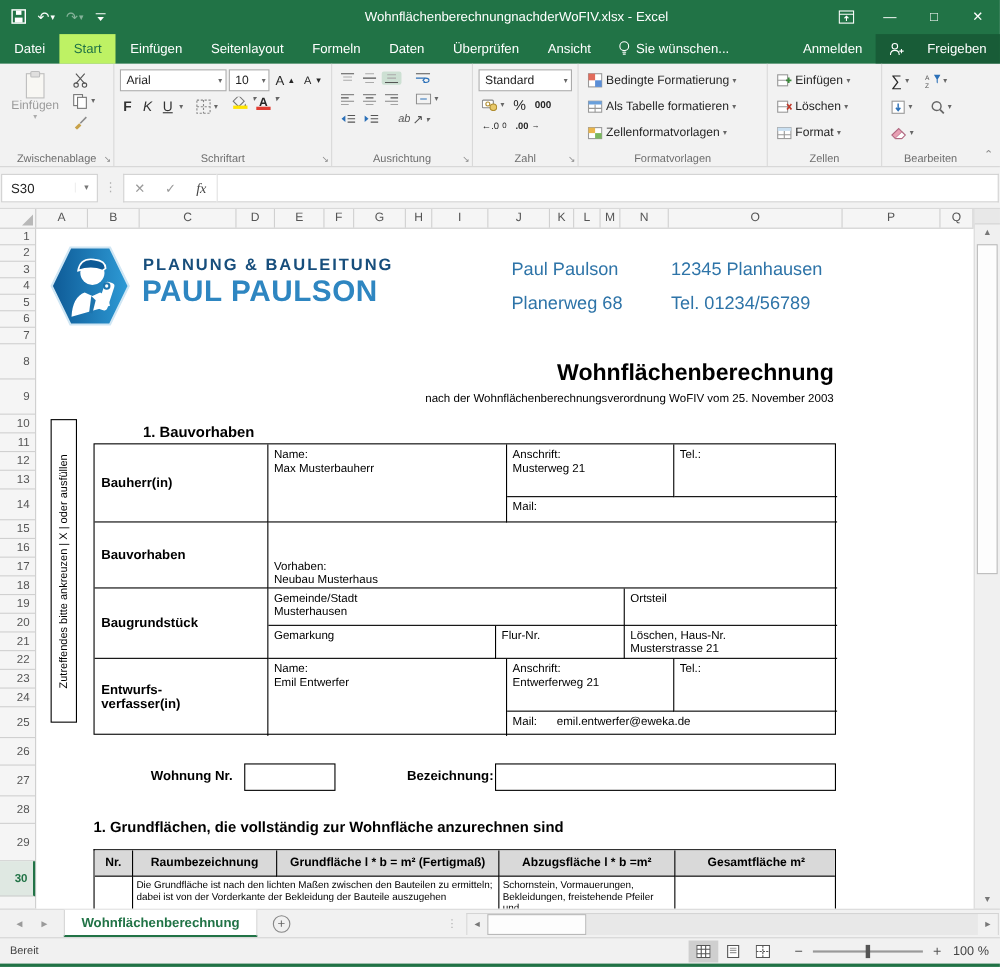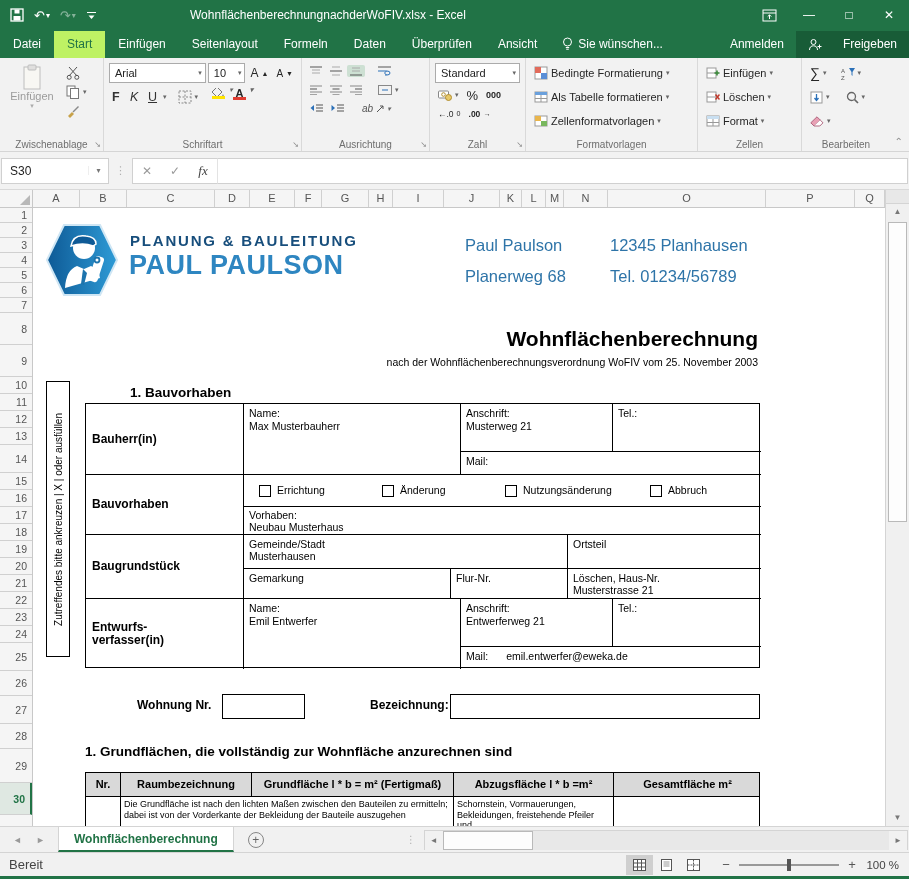--- a/index.html
+++ b/index.html
@@ -6,21 +6,21 @@
   html,body { width:909px; height:879px; overflow:hidden; }
   body { font-family:"Liberation Sans", sans-serif; background:#fff; }
   .win { width:909px; height:879px; display:flex; flex-direction:column; background:#f2f2f2; }
 
   
   .titlebar { height:30px; background:#217346; display:flex; align-items:center; color:#fff; flex:0 0 auto; }
   .qat { display:flex; align-items:center; gap:10px; padding-left:10px; width:190px; }
   .qat .qbtn { display:flex; align-items:center; font-size:13px; color:#fff; cursor:default; }
   .qbtn.dim { opacity:.45; }
   .qcar { font-size:8px; margin-left:1px; }
-  .tb-title { flex:1; text-align:left; font-size:12px; white-space:nowrap; }
+  .tb-title { flex:1; text-align:center; font-size:12px; white-space:nowrap; }
   .tb-right { display:flex; align-items:center; height:100%; }
   .tb-ic { width:40px; height:100%; display:flex; align-items:center; justify-content:center; font-size:12px; }
 
   
   .menubar { height:28px; background:#217346; display:flex; align-items:flex-end; color:#fff; flex:0 0 auto; }
   .mtab { font-size:12px; padding:6px 13px 7px; cursor:default; white-space:nowrap; }
   .mtab.active { background:#bef264; color:#217346; }
   .tellme { display:flex; align-items:center; gap:5px; font-size:12px; padding:6px 12px 7px; }
   .mb-spacer { flex:1; }
   .signin { font-size:12px; padding:6px 12px 7px; }
@@ -37,21 +37,21 @@
   .car { font-size:7px; color:#666; }
   .combo { background:#fff; border:1px solid #ababab; height:20px; display:flex; align-items:center; justify-content:space-between; font-size:11px; padding:0 3px 0 5px; color:#222; }
   .bigpaste { width:54px; display:flex; flex-direction:column; align-items:center; justify-content:flex-start; opacity:.5; font-size:11px; color:#444; padding-top:3px; }
   .minicol { display:flex; flex-direction:column; justify-content:flex-start; gap:3px; padding-top:4px; }
   .fkbtn { font-size:12.5px; width:16px; text-align:center; color:#333; }
   .colorbar { display:inline-block; width:13px; height:3px; margin-top:-2px; }
   svg.ic { display:block; }
 
   
   .fbar { height:38px; background:#f2f2f2; display:flex; align-items:center; padding:5px 1px; flex:0 0 auto; border-bottom:1px solid #d9d9d9; }
-  .namebox { width:108px; height:26px; background:#fff; border:1px solid #d0d0d0; display:flex; align-items:center; font-size:12px; color:#222; }
+  .namebox { width:88px; height:26px; background:#fff; border:1px solid #d0d0d0; display:flex; align-items:center; font-size:12px; color:#222; }
   .namebox .nb-t { flex:1; padding-left:8px; }
   .namebox .nb-c { width:20px; text-align:center; font-size:8px; color:#777; border-left:1px solid #eee; }
   .fdots { color:#b0b0b0; font-size:11px; padding:0 6px; }
   .fbtns { height:26px; background:#fff; border:1px solid #d0d0d0; border-right:none; display:flex; align-items:center; }
   .fbtn { width:28px; text-align:center; color:#9a9a9a; font-size:12px; }
   .fx { font-family:"Liberation Serif", serif; font-style:italic; font-size:13px; color:#444; }
   .finput { flex:1; height:26px; background:#fff; border:1px solid #d0d0d0; border-left:1px solid #e3e3e3; }
 
   
   .mid { flex:1; display:flex; min-height:0; }
@@ -104,21 +104,21 @@
   .addsheet { width:44px; display:flex; align-items:center; justify-content:center; }
   .addsheet .circ { width:16px; height:16px; border:1px solid #868686; border-radius:50%; color:#666; font-size:12px; line-height:14px; text-align:center; }
   .hdots { color:#b0b0b0; font-size:10px; display:flex; align-items:center; padding:0 8px; }
   .hscroll { flex:1; display:flex; align-items:stretch; background:#e8e8e8; border:1px solid #d4d4d4; border-bottom:none; border-top:1px solid #d4d4d4; margin:3px 0 2px; }
   .hs-arr { width:18px; display:flex; align-items:center; justify-content:center; font-size:8px; color:#777; background:#f1f1f1; }
   .hs-thumb { width:90px; background:#fdfdfd; border:1px solid #b9b9b9; }
   .hs-track { flex:1; }
 
   
   .statusbar { height:24px; background:#f1f1f1; border-top:1px solid #d4d4d4; display:flex; align-items:center; flex:0 0 auto; }
-  .st-mode { font-size:13px; color:#444; padding-left:9px; flex:1; }
+  .st-mode { font-size:10px; color:#444; padding-left:9px; flex:1; }
   .st-views { display:flex; }
   .st-vbtn { width:27px; height:20px; display:flex; align-items:center; justify-content:center; }
   .st-vbtn.on { background:#cfcfcf; }
   .zoomctl { display:flex; align-items:center; gap:8px; margin:0 8px 0 14px; color:#444; }
   .zminus,.zplus { font-size:13px; color:#555; width:10px; text-align:center; }
   .ztrack { width:100px; height:2px; background:#999; position:relative; }
   .zthumb { position:absolute; left:48px; top:-5px; width:4px; height:12px; background:#555; }
   .zlabel { font-size:11.5px; color:#444; width:44px; text-align:right; padding-right:10px; }
   .greenline { height:3px; background:#217346; flex:0 0 auto; }
 </style>
@@ -617,38 +617,20 @@
           </div>
 
           <div class="abs form1" style="left:52px; top:195px;">
             <div class="fc flab br bb" style="left:0; top:0; width:158px; height:71px;">Bauherr(in)</div>
             <div class="fc br bb" style="left:158px; top:0; width:217px; height:71px;"><span>Name:</span><br><span>Max Musterbauherr</span></div>
             <div class="fc br bb" style="left:375px; top:0; width:152px; height:48px;"><span>Anschrift:</span><br><span>Musterweg 21</span></div>
             <div class="fc bb" style="left:527px; top:0; width:148px; height:48px;"><span>Tel.:</span></div>
             <div class="fc bb" style="left:375px; top:48px; width:300px; height:23px;"><span>Mail:</span></div>
 
             <div class="fc flab br bb" style="left:0; top:71px; width:158px; height:60px;">Bauvorhaben</div>
-            <div class="fc bb" style="left:158px; top:71px; width:517px; height:32px;">
-                <span class="cbx" style="left: 15px;">
-                  <span class="cbbox"></span>
-                  <span>Errichtung</span>
-                </span>
-                <span class="cbx" style="left: 138px;">
-                  <span class="cbbox"></span>
-                  <span>Änderung</span>
-                </span>
-                <span class="cbx" style="left: 261px;">
-                  <span class="cbbox"></span>
-                  <span>Nutzungsänderung</span>
-                </span>
-                <span class="cbx" style="left: 406px;">
-                  <span class="cbbox"></span>
-                  <span>Abbruch</span>
-                </span>
-              </div>
             <div class="fc flab br bb" style="left:0; top:131px; width:158px; height:64px;">Baugrundstück</div>
 
             <div class="fc bb" style="left:158px; top:103px; width:517px; height:28px; line-height:12px; padding-top:2px;"><span>Vorhaben:</span><br><span>Neubau Musterhaus</span></div>
             <div class="fc br bb" style="left:158px; top:131px; width:324px; height:34px; line-height:12px;"><span>Gemeinde/Stadt</span><br><span>Musterhausen</span></div>
             <div class="fc bb" style="left:482px; top:131px; width:193px; height:34px;"><span>Ortsteil</span></div>
             <div class="fc br bb" style="left:158px; top:165px; width:207px; height:30px;"><span>Gemarkung</span></div>
             <div class="fc br bb" style="left:365px; top:165px; width:117px; height:30px;"><span>Flur-Nr.</span></div>
             <div class="fc bb" style="left:482px; top:165px; width:193px; height:30px; line-height:12px;"><span>Löschen, Haus-Nr.</span><br><span>Musterstrasse 21</span></div>
 
             <div class="fc flab br" style="left:0; top:195px; width:158px; height:70px; width:158px; padding-right:60px;">Entwurfs-verfasser(in)</div>

